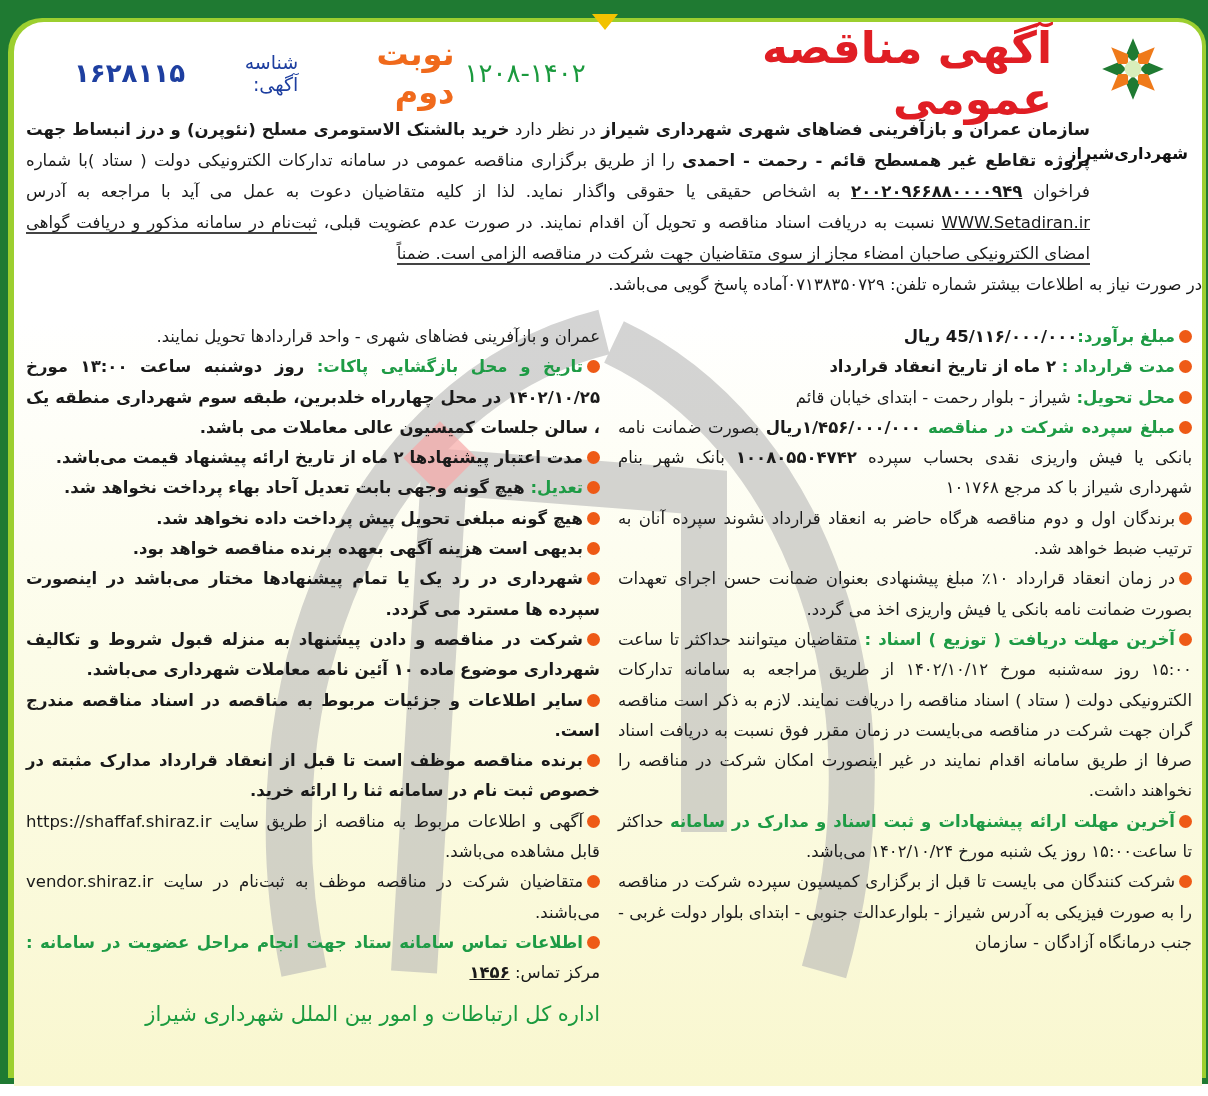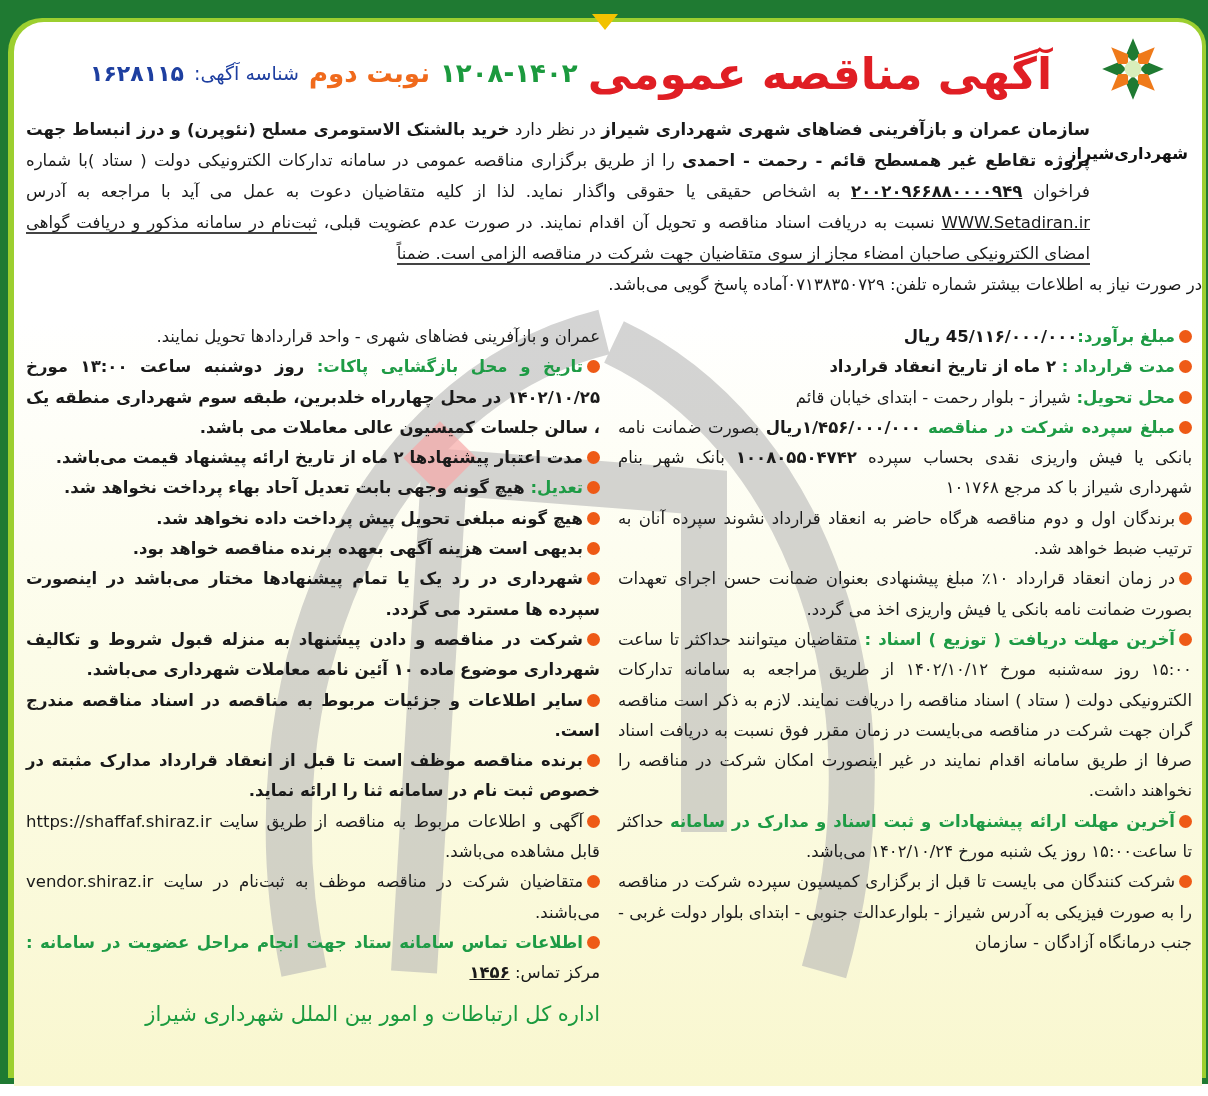--- a/index.html
+++ b/index.html
@@ -35,24 +35,24 @@
   
   .logo { position: absolute; right: 14px; top: 12px; width: 110px; text-align: center; }
   .logo svg { width: 70px; height: 70px; display: block; margin: 0 auto; }
   .logo-text { font-weight: bold; font-size: 16px; color: #111; margin-top: 40px; white-space: nowrap; }
 
   .title-row {
     position: absolute; top: 20px; right: 150px; left: 60px; height: 62px;
     display: flex; align-items: center; justify-content: flex-start; gap: 10px; direction: rtl;
   }
   .title-main { color: #e01e24; font-weight: bold; font-size: 44px; letter-spacing: -1px; }
-  .title-num { color: #1b9a3e; font-weight: bold; font-size: 26px; direction: rtl; }
-  .title-round { color: #f06a1c; font-weight: bold; font-size: 26px; }
+  .title-num { color: #1b9a3e; font-weight: normal; font-size: 26px; direction: rtl; }
+  .title-round { color: #f06a1c; font-weight: bold; font-size: 32px; }
   .title-id-label { color: #1e3fa0; font-weight: normal; font-size: 19px; }
-  .title-id { color: #1e3fa0; font-weight: bold; font-size: 22px; }
+  .title-id { color: #1e3fa0; font-weight: bold; font-size: 26px; }
 
   .intro {
     position: absolute; top: 92px; right: 0; left: 12px;
     font-size: 16.5px; line-height: 31px; text-align: justify; direction: rtl;
   }
   .intro .first-lines { margin-right: 112px; }
   .intro b { font-weight: bold; }
   .u { text-decoration: underline; }
   .ltr { direction: ltr; unicode-bidi: embed; }
   .intro-sep { border-bottom: 2px solid #444; display: inline; }
@@ -141,21 +141,21 @@
       <div class="col">
         <div class="item">عمران و بازآفرینی فضاهای شهری - واحد قراردادها تحویل نمایند.</div>
         <div class="item bold"><span class="bullet"></span><span class="lbl">تاریخ و محل بازگشایی پاکات: </span><span>روز دوشنبه ساعت ۱۳:۰۰ مورخ ۱۴۰۲/۱۰/۲۵ در محل چهارراه خلدبرین، طبقه سوم شهرداری منطقه یک ، سالن جلسات کمیسیون عالی معاملات می باشد.</span></div>
         <div class="item bold"><span class="bullet"></span><span>مدت اعتبار پیشنهادها ۲ ماه از تاریخ ارائه پیشنهاد قیمت می‌باشد.</span></div>
         <div class="item bold"><span class="bullet"></span><span class="lbl">تعدیل: </span><span>هیچ گونه وجهی بابت تعدیل آحاد بهاء پرداخت نخواهد شد.</span></div>
         <div class="item bold"><span class="bullet"></span><span>هیچ گونه مبلغی تحویل پیش پرداخت داده نخواهد شد.</span></div>
         <div class="item bold"><span class="bullet"></span><span>بدیهی است هزینه آگهی بعهده برنده مناقصه خواهد بود.</span></div>
         <div class="item bold"><span class="bullet"></span><span>شهرداری در رد یک یا تمام پیشنهادها مختار می‌باشد در اینصورت سپرده ها مسترد می گردد.</span></div>
         <div class="item bold"><span class="bullet"></span><span>شرکت در مناقصه و دادن پیشنهاد به منزله قبول شروط و تکالیف شهرداری موضوع ماده ۱۰ آئین نامه معاملات شهرداری می‌باشد.</span></div>
         <div class="item bold"><span class="bullet"></span><span>سایر اطلاعات و جزئیات مربوط به مناقصه در اسناد مناقصه مندرج است.</span></div>
-        <div class="item bold"><span class="bullet"></span><span>برنده مناقصه موظف است تا قبل از انعقاد قرارداد مدارک مثبته در خصوص ثبت نام در سامانه ثنا را ارائه نماید.</span></div>
+        <div class="item bold"><span class="bullet"></span><span>برنده مناقصه موظف است تا قبل از انعقاد قرارداد مدارک مثبته در خصوص ثبت نام در سامانه ثنا را ارائه خرید.</span></div>
         <div class="item"><span class="bullet"></span><span>آگهی و اطلاعات مربوط به مناقصه از طریق سایت https://shaffaf.shiraz.ir قابل مشاهده می‌باشد.</span></div>
         <div class="item"><span class="bullet"></span><span>متقاضیان شرکت در مناقصه موظف به ثبت‌نام در سایت vendor.shiraz.ir می‌باشند.</span></div>
         <div class="item"><span class="bullet"></span><span class="lbl">اطلاعات تماس سامانه ستاد جهت انجام مراحل عضویت در سامانه : </span><span>مرکز تماس: </span><span class="u bold">۱۴۵۶</span></div>
         <div class="footer-sign">اداره کل ارتباطات و امور بین الملل شهرداری شیراز</div>
       </div>
     </div>
   </div>
 </div>
 
 </body></html>

